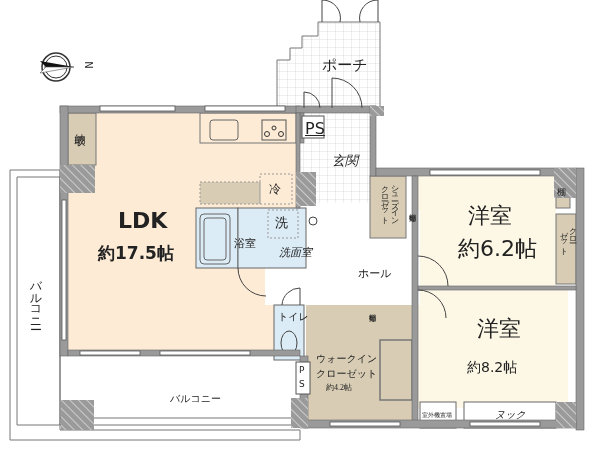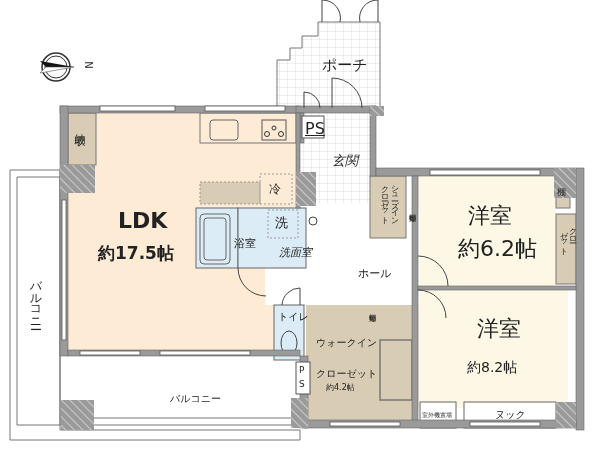--- a/index.html
+++ b/index.html
@@ -150,27 +150,27 @@
 <span class="lbl" style="left:477px;top:318px;font-size:22px;">洋室</span>
 <span class="lbl" style="left:467px;top:360px;font-size:14px;">約8.2帖</span>
 
 <span class="lbl" style="left:234px;top:238px;font-size:11px;">浴室</span>
 <span class="lbl" style="left:279px;top:247px;font-size:11px;font-style:italic;">洗面室</span>
 <span class="lbl" style="left:358px;top:268px;font-size:11px;text-align:right;">ホール</span>
 <span class="lbl" style="left:332px;top:154px;font-size:13px;font-style:italic;">玄関</span>
 <span class="lbl" style="left:322px;top:58px;font-size:15px;">ポーチ</span>
 <span class="lbl" style="left:278px;top:312px;font-size:10px;text-align:right;">トイレ</span>
 
-<span class="lbl" style="left:316px;top:338px;font-size:10px;">ウォークイン</span>
+<span class="lbl" style="left:316px;top:354px;font-size:10px;">ウォークイン</span>
 <span class="lbl" style="left:316px;top:369px;font-size:10px;">クローゼット</span>
-<span class="lbl" style="left:326px;top:384px;font-size:8px;">約4.2帖</span>
+<span class="lbl" style="left:326px;top:384px;font-size:8px;font-family:Liberation Serif, serif;">約4.2帖</span>
 
 <span class="lbl vert" style="left:30px;top:272px;font-size:12px;">バルコニー</span>
 <span class="lbl" style="left:170px;top:394px;font-size:10px;">バルコニー</span>
-<span class="lbl" style="left:495px;top:410px;font-size:10px;">ヌック</span>
+<span class="lbl" style="left:495px;top:410px;font-size:10px;font-style:italic;">ヌック</span>
 <span class="lbl" style="left:422px;top:412px;font-size:6px;">室外機置場</span>
 
 <span class="lbl vert" style="left:74px;top:126px;font-size:11px;">収納</span>
 <span class="lbl" style="left:269px;top:183px;font-size:12px;">冷</span>
 <span class="lbl" style="left:275px;top:216px;font-size:13px;">洗</span>
 <span class="lbl" style="left:305px;top:121px;font-size:16px;text-decoration:underline;">PS</span>
 <span class="lbl" style="left:299px;top:366px;font-size:9px;">P</span>
 <span class="lbl" style="left:299px;top:380px;font-size:9px;">S</span>
 <span class="lbl vert" style="left:390px;top:180px;font-size:8px;">シューズイン</span>
 <span class="lbl vert" style="left:380px;top:180px;font-size:8px;">クローゼット</span>

